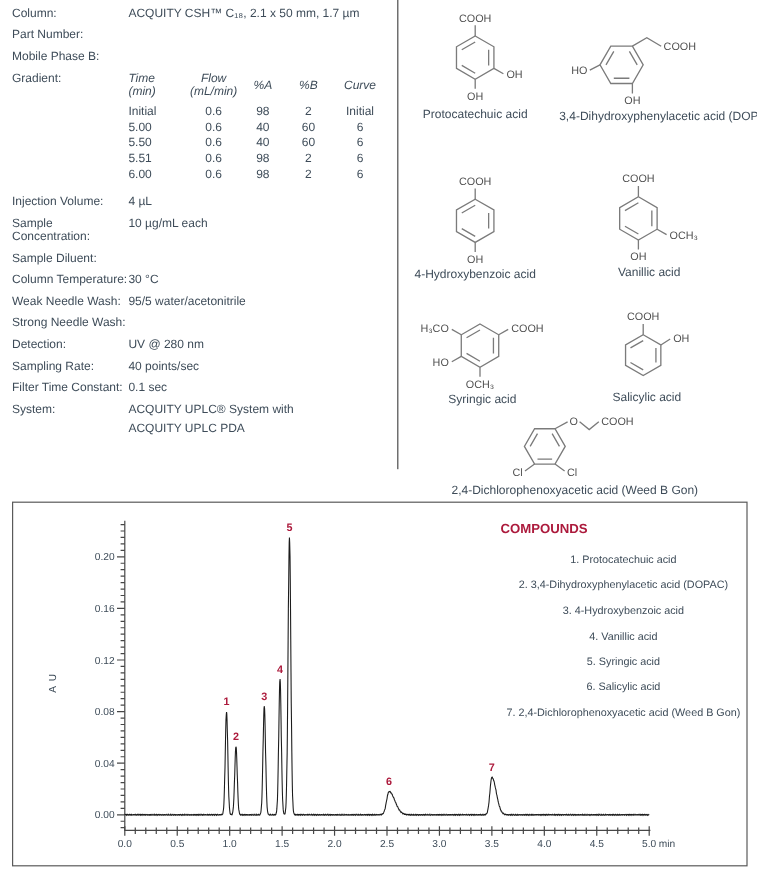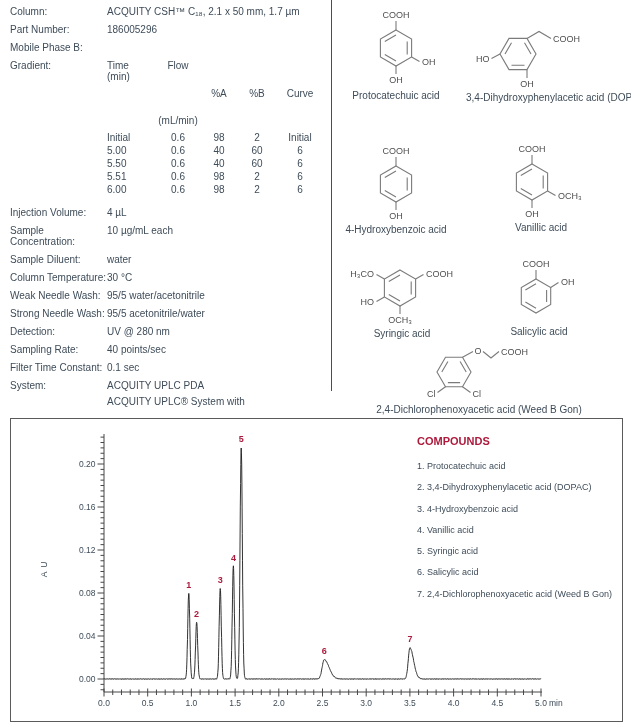--- a/index.html
+++ b/index.html
@@ -6,61 +6,60 @@
   body{width:631px;height:725px;position:relative;overflow:hidden;
        font-family:"Liberation Sans","DejaVu Sans",sans-serif;color:#3e4c59;}
   
   #params{position:absolute;left:10px;top:6px;width:321px;font-size:10px;line-height:11px;}
   .prow{display:flex;margin-bottom:7px;}
   .plabel{flex:0 0 97px;}
   .pvalue{flex:1;}
   .pline{margin-bottom:5px;}
   
   .gtable{font-size:10px;}
-  .ghead{display:flex;margin-bottom:5px;}
+  .ghead{display:flex;margin-bottom:5px;font-style:italic;}
   .ghead .gc{display:flex;flex-direction:column;justify-content:flex-start;}
   .ghead .gc.mid{justify-content:center;}
   .ghead .gc span{line-height:11px;}
   .grow{display:flex;line-height:13px;}
   .gc{box-sizing:border-box;}
   .c0{width:48px;text-align:left;}
-  .c1{width:46px;text-align:center;gap:44px;}
+  .c1{width:46px;text-align:center;}
   .c2{width:36px;text-align:center;}
   .c3{width:40px;text-align:center;}
   .c4{width:46px;text-align:center;align-items:center;}
   
   #divider{position:absolute;left:331px;top:0;width:1px;height:391px;background:#4d4d4d;}
   
   #structures{position:absolute;left:324px;top:0;width:291px;height:415px;}
   .scard{position:absolute;text-align:center;}
   .scard svg{display:block;margin:0 auto;}
   .sname{font-size:10px;color:#3e4c59;white-space:nowrap;margin-top:2px;}
   .bond{stroke:#7b7b7b;stroke-width:1.1;fill:none;}
   .atom{fill:#4f4f4f;font-size:9px;font-family:"Liberation Sans","DejaVu Sans",sans-serif;}
   
   #chrom-box{position:absolute;left:10px;top:418px;width:613px;height:304px;
              border:1px solid #5a5a5a;box-sizing:border-box;background:#fff;}
   #chrom-svg{position:absolute;left:0;top:0;}
   #legend{position:absolute;left:406px;top:16px;width:205px;}
   #legend-title{font-size:11px;font-weight:bold;color:#ac1a3c;margin-bottom:9px;}
-  .legend-item{font-size:9px;line-height:21.3px;color:#3e4c59;white-space:nowrap;}
+  .legend-item{font-size:9px;line-height:21.3px;color:#3e4c59;white-space:nowrap;text-align:center;}
 </style>
 </head>
 <body>
 
 <div id="page">
 
   <section id="params">
       <div class="prow">
         <span class="plabel">Column:</span>
         <span class="pvalue">ACQUITY CSH™ C₁₈, 2.1 x 50 mm, 1.7 µm</span>
       </div>
       <div class="prow">
         <span class="plabel">Part Number:</span>
-        <span class="pvalue">186005296</span>
       </div>
       <div class="prow">
         <span class="plabel">Mobile Phase B:</span>
       </div>
       <div class="prow">
         <span class="plabel">Gradient:</span>
         <div class="gtable" style="margin-bottom: 4px;">
           <div class="ghead">
             <div class="gc c0">
               <span>Time</span>
@@ -120,51 +119,49 @@
       <div class="prow">
         <span class="plabel">Injection Volume:</span>
         <span class="pvalue">4 µL</span>
       </div>
       <div class="prow">
         <span class="plabel">Sample Concentration:</span>
         <span class="pvalue">10 µg/mL each</span>
       </div>
       <div class="prow">
         <span class="plabel">Sample Diluent:</span>
-        <span class="pvalue">water</span>
       </div>
       <div class="prow">
         <span class="plabel">Column Temperature:</span>
         <span class="pvalue">30 °C</span>
       </div>
       <div class="prow">
         <span class="plabel">Weak Needle Wash:</span>
         <span class="pvalue">95/5 water/acetonitrile</span>
       </div>
       <div class="prow">
         <span class="plabel">Strong Needle Wash:</span>
-        <span class="pvalue">95/5 acetonitrile/water</span>
       </div>
       <div class="prow">
         <span class="plabel">Detection:</span>
         <span class="pvalue">UV @ 280 nm</span>
       </div>
       <div class="prow">
         <span class="plabel">Sampling Rate:</span>
         <span class="pvalue">40 points/sec</span>
       </div>
       <div class="prow">
         <span class="plabel">Filter Time Constant:</span>
         <span class="pvalue">0.1 sec</span>
       </div>
       <div class="prow">
         <span class="plabel">System:</span>
         <span class="pvalue">
+          <div class="pline">ACQUITY UPLC® System with</div>
           <div class="pline">ACQUITY UPLC PDA</div>
-          <div class="pline">ACQUITY UPLC® System with</div>
         </span>
       </div>
     </section>
 
   <div id="divider"></div>
 
   <section id="structures">
 
     <div class="scard" style="left:2px;top:8px;width:140px;">
       <svg width="140" height="80" viewBox="0 0 140 80">

